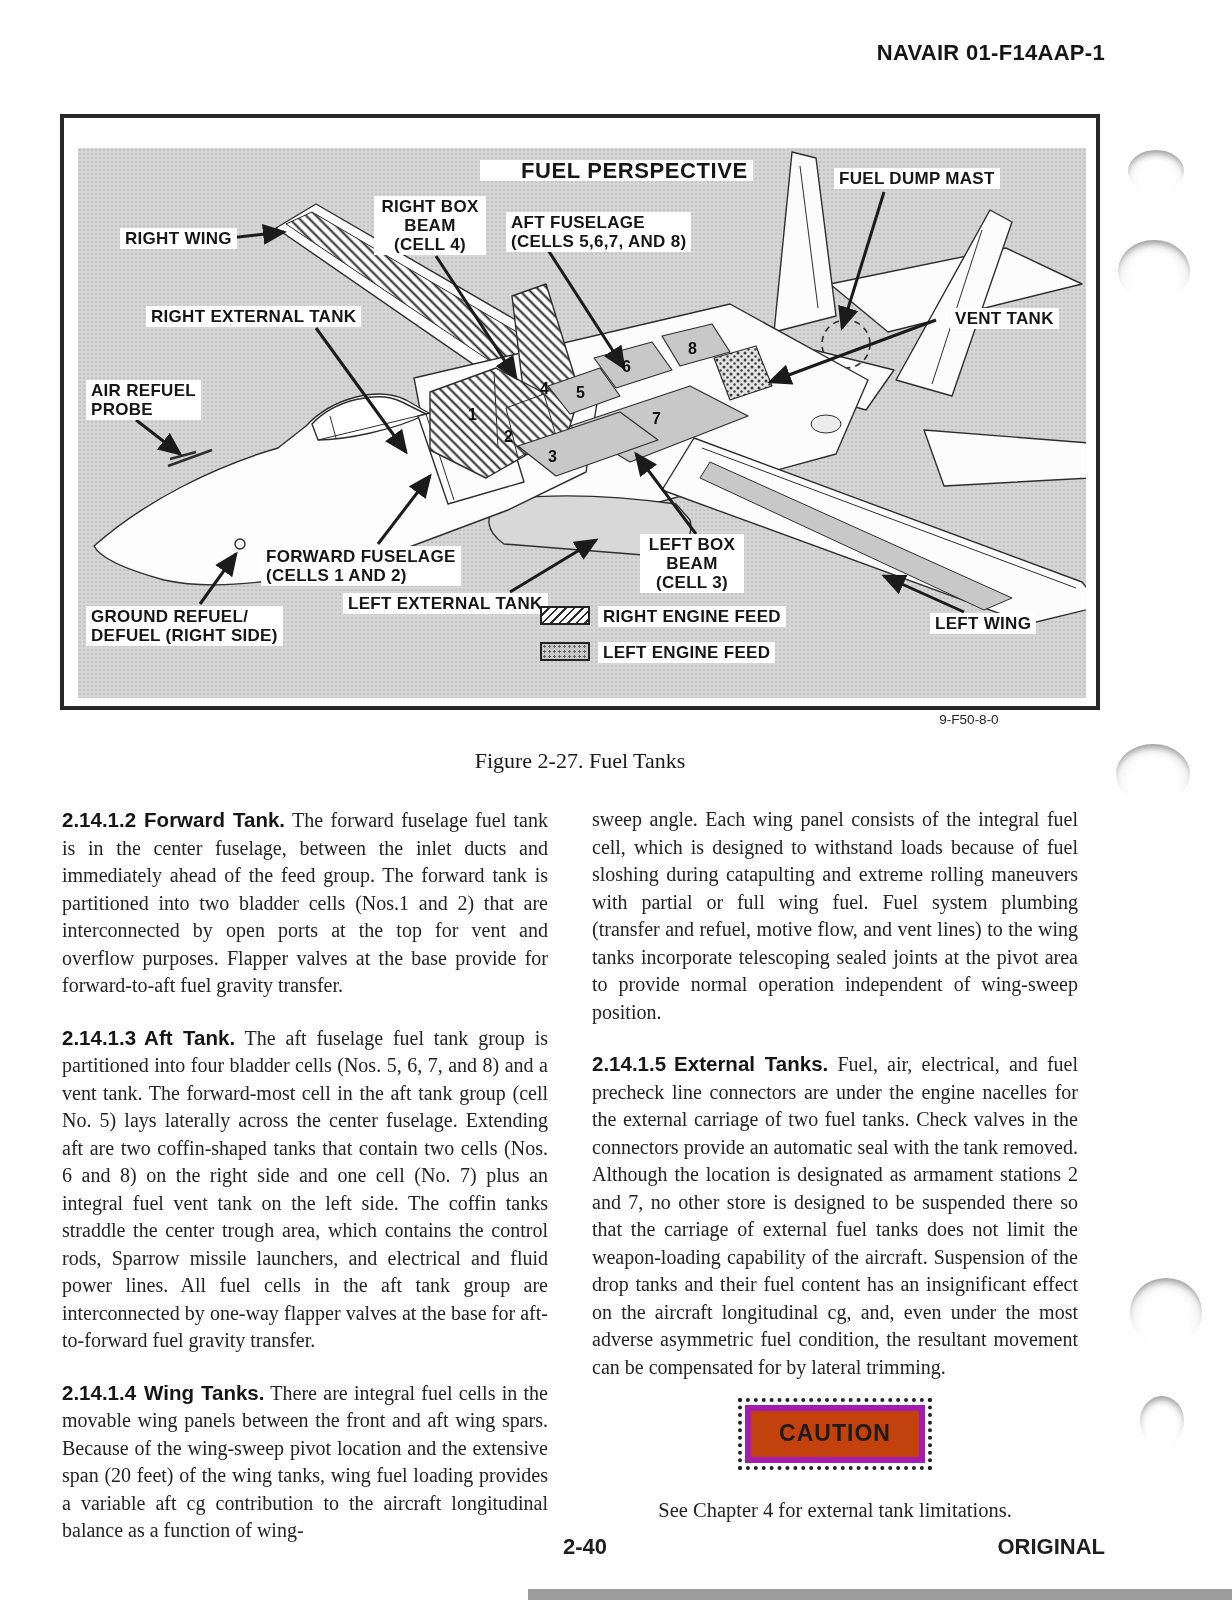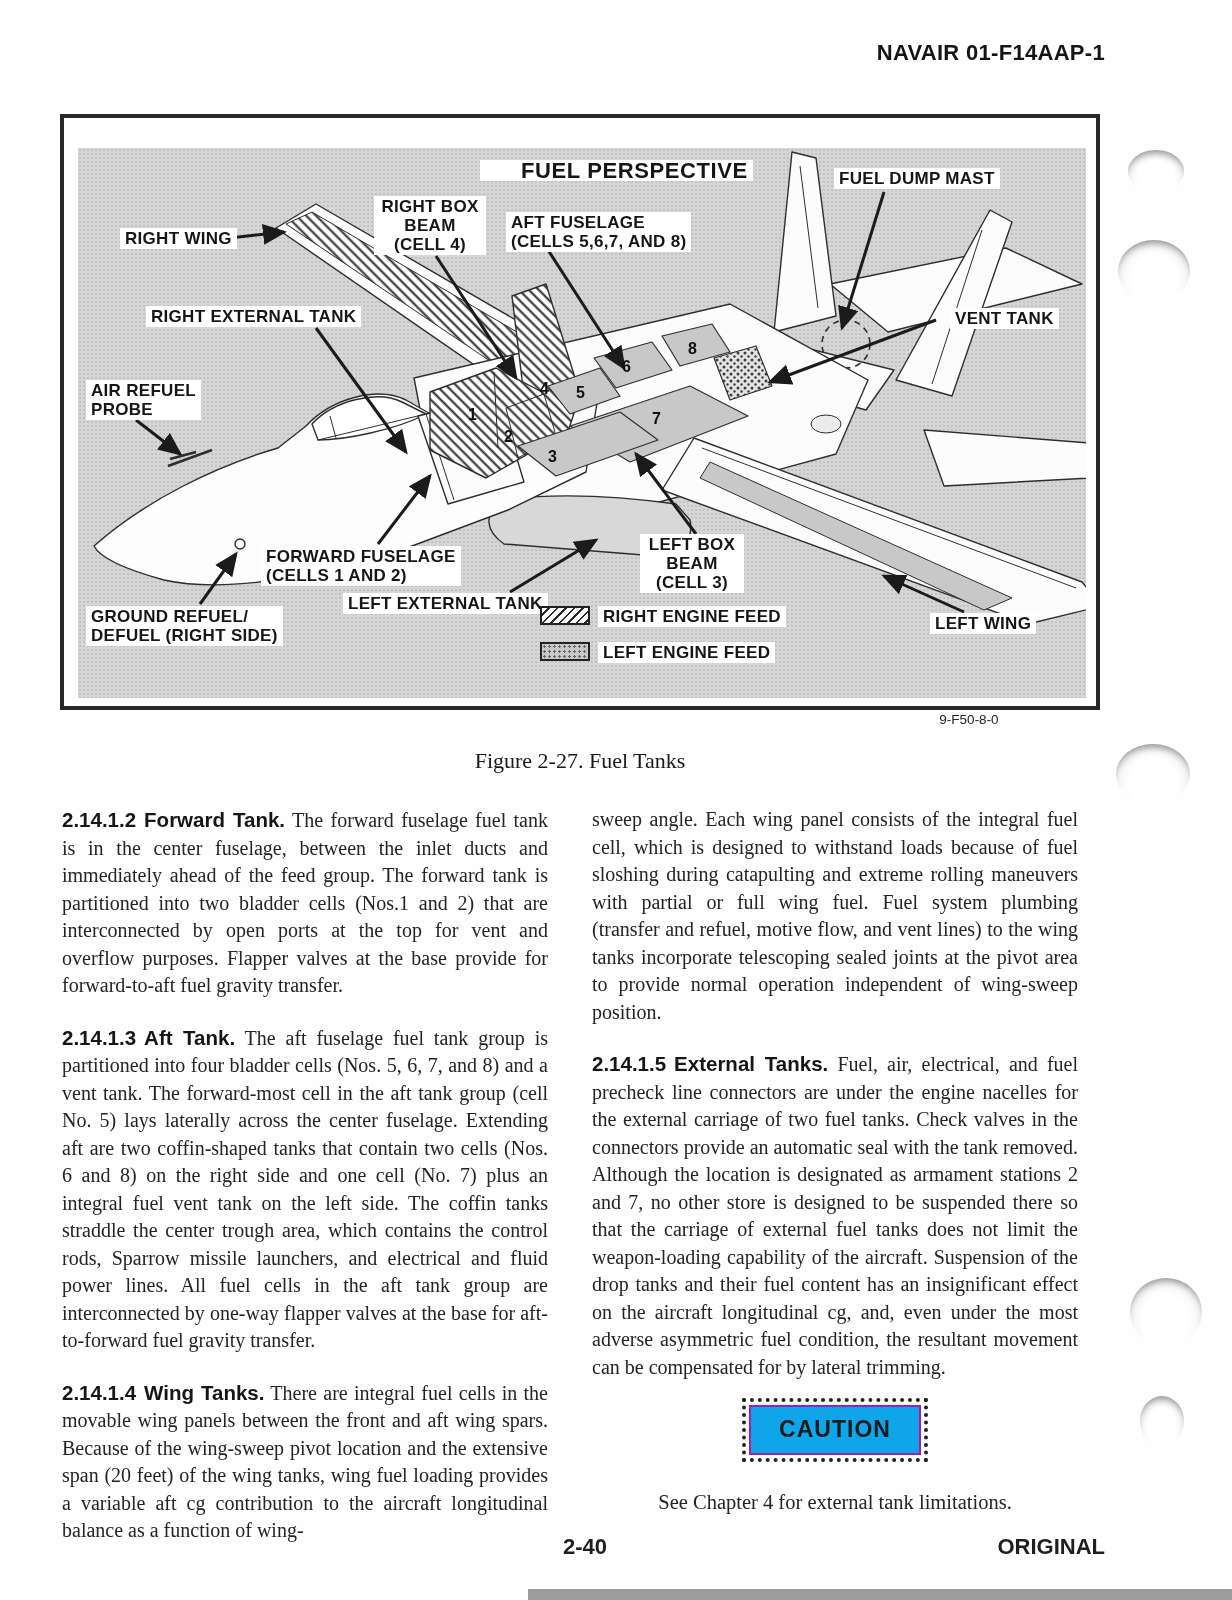--- a/index.html
+++ b/index.html
@@ -65,23 +65,23 @@
   #col-right { left:592px; }
   .col p { margin:0 0 24px 0; }
   .sec-head {
     font-family:"Liberation Sans", sans-serif; font-weight:bold;
     font-size:20.5px; color:#161616;
   }
   .sec-head .gap { display:inline-block; width:8px; }
   
   .caution-wrap { text-align:center; margin:14px 0 34px 0; }
   .caution-box {
-    display:inline-block; border:2px solid #a21caf;
+    display:inline-block; border:6px solid #a21caf;
     outline:4px dotted #222; outline-offset:3px;
-    padding:9px 28px; background:#0ea5e9;
+    padding:9px 28px; background:#c2410c;
     font-family:"Liberation Sans", sans-serif; font-weight:bold;
     font-size:23px; letter-spacing:1px; color:#1c1c1c;
   }
   .caution-note { text-align:center; font-size:20.5px; }
   
   .ftr-page {
     position:absolute; left:520px; top:1534px; width:130px; text-align:center;
     font-family:"Liberation Sans", sans-serif; font-weight:bold; font-size:22px;
   }
   .ftr-right {

